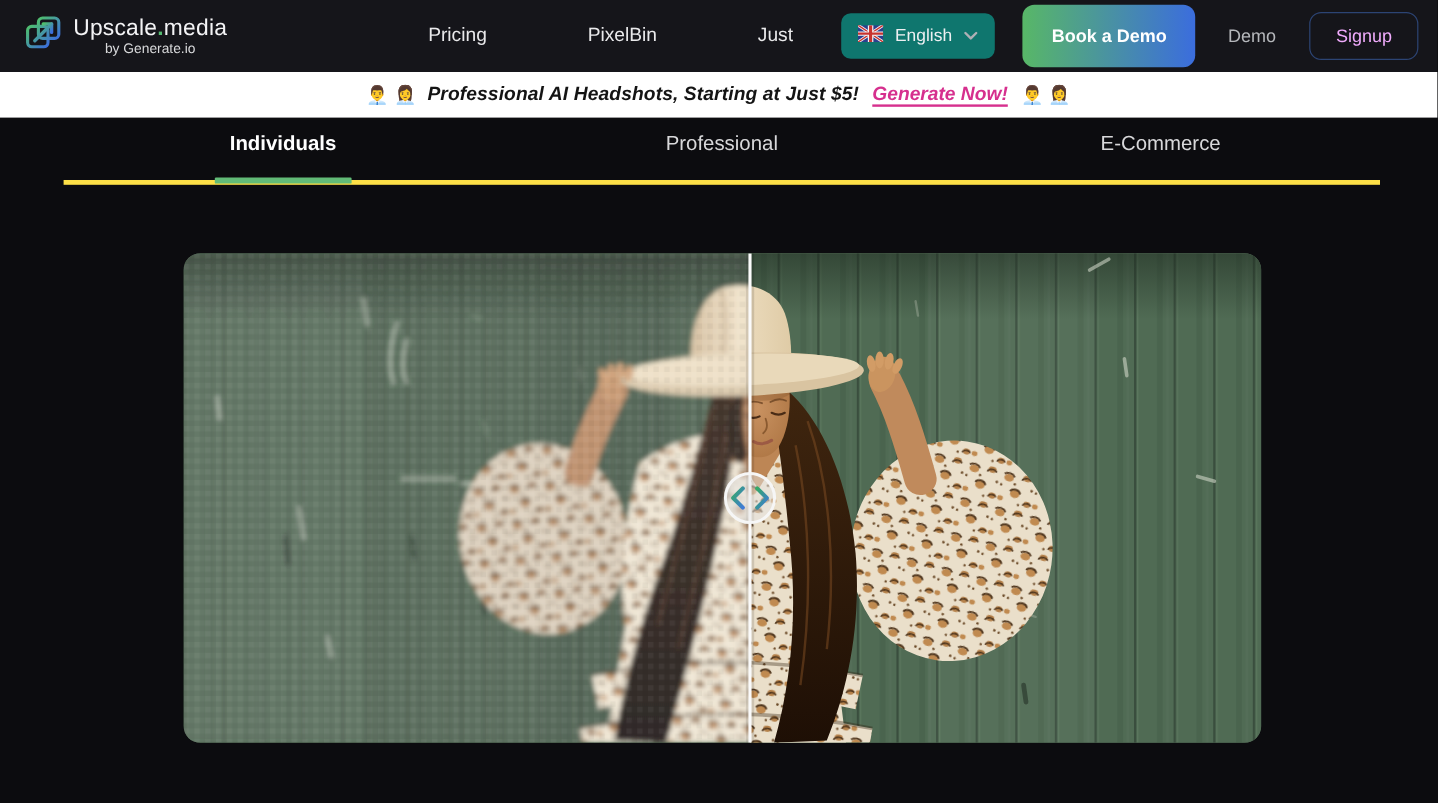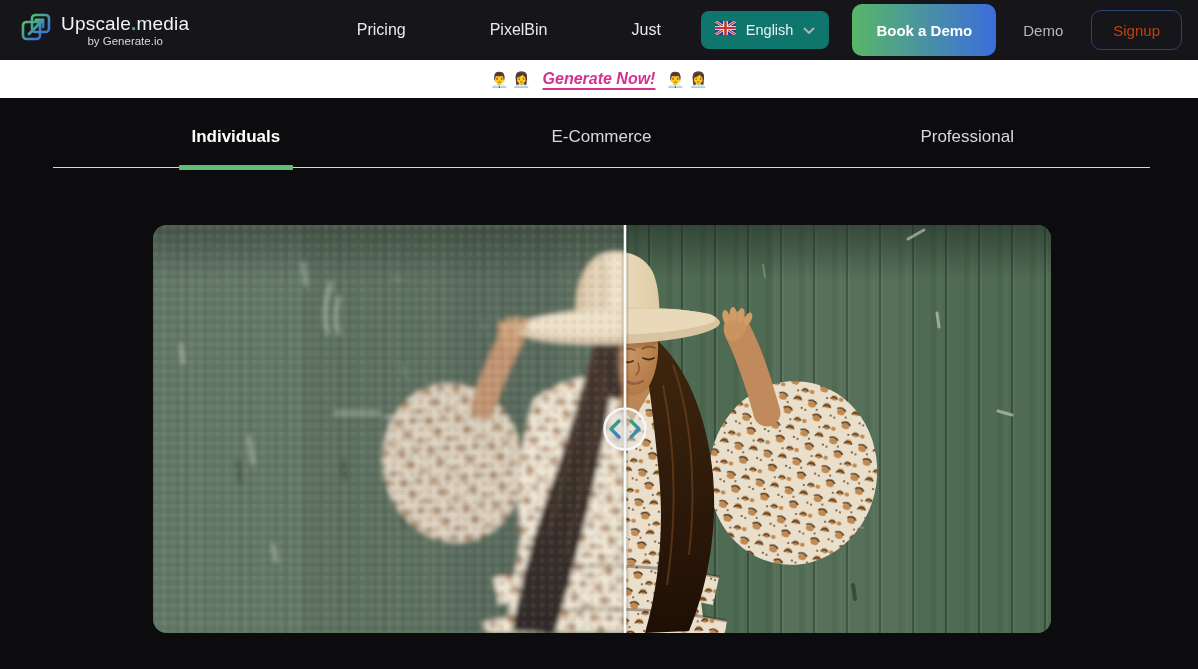--- a/index.html
+++ b/index.html
@@ -37,40 +37,40 @@
     background: linear-gradient(90deg, #58b767 0%, #3b6ddd 100%);
     color: #fff; font-size: 15px; font-weight: 700; cursor: pointer;
   }
   .btn-login {
     margin-left: 23px; background: none; border: none; font-family: inherit;
     color: #b5b7bb; font-size: 15px; cursor: pointer; padding: 0 4px;
   }
   .btn-signup {
     margin-left: 24px; height: 40px; background: none; border: 1px solid #2c4474;
     border-radius: 10px; padding: 0 21px; font-family: inherit;
-    color: #c2410c; font-size: 15px; cursor: pointer;
+    color: #f0abfc; font-size: 15px; cursor: pointer;
   }
 
   
   .announce {
     height: 38px; background: #ffffff;
     display: flex; align-items: center; justify-content: center; gap: 9px;
   }
   .announce-emoji { font-size: 15px; line-height: 1; }
   .announce-text { font-size: 16px; font-weight: 700; font-style: italic; color: #141414; letter-spacing: .1px; }
   .announce-link {
     font-size: 16px; font-weight: 700; font-style: italic; color: #d6308e;
     text-decoration: underline; text-decoration-thickness: 2px; text-underline-offset: 4px;
     cursor: pointer; margin: 0 2px; text-align: center;
   }
 
   
   .tabs {
     margin: 0 48px 0 53px; display: flex;
-    border-bottom: 1px solid #fde047; padding-top: 29px;
+    border-bottom: 4px solid #fde047; padding-top: 12px;
   }
   .tab { flex: 1; text-align: center; padding-bottom: 20px; position: relative; cursor: pointer; }
   .tab-label { font-size: 17px; color: #d8d8da; }
   .tab.active .tab-label { color: #ffffff; font-weight: 700; }
   .tab-underline {
     position: absolute; bottom: -2.5px; left: 50%; transform: translateX(-50%);
     width: 114px; height: 5px; background: #62bb77; border-radius: 1px;
   }
 
   
@@ -137,34 +137,35 @@
     </span>
   </div>
 
   <button class="btn-demo">Book a Demo</button>
   <button class="btn-login">Demo</button>
   <button class="btn-signup">Signup</button>
 </div>
 
 <div class="announce">
   <span class="announce-emoji">👨‍💼 👩‍💼</span>
+  <span class="announce-text">Professional AI Headshots, Starting at Just $5!</span>
   <span class="announce-link">Generate Now!</span>
   <span class="announce-emoji">👨‍💼 👩‍💼</span>
 </div>
 
 <div class="tabs">
   <div class="tab active">
     <span class="tab-label">Individuals</span>
     <span class="tab-underline"></span>
   </div>
   <div class="tab">
+    <span class="tab-label">Professional</span>
+  </div>
+  <div class="tab">
     <span class="tab-label">E-Commerce</span>
-  </div>
-  <div class="tab">
-    <span class="tab-label">Professional</span>
   </div>
 </div>
 
 <div class="compare">
   <svg width="898" height="408" viewBox="0 0 898 408">
     <defs>
 
       <pattern id="planks" width="33" height="408" patternUnits="userSpaceOnUse">
         <rect width="33" height="408" fill="#506b54"></rect>
         <rect x="0" width="2.2" height="408" fill="#3a4e3e"></rect>

